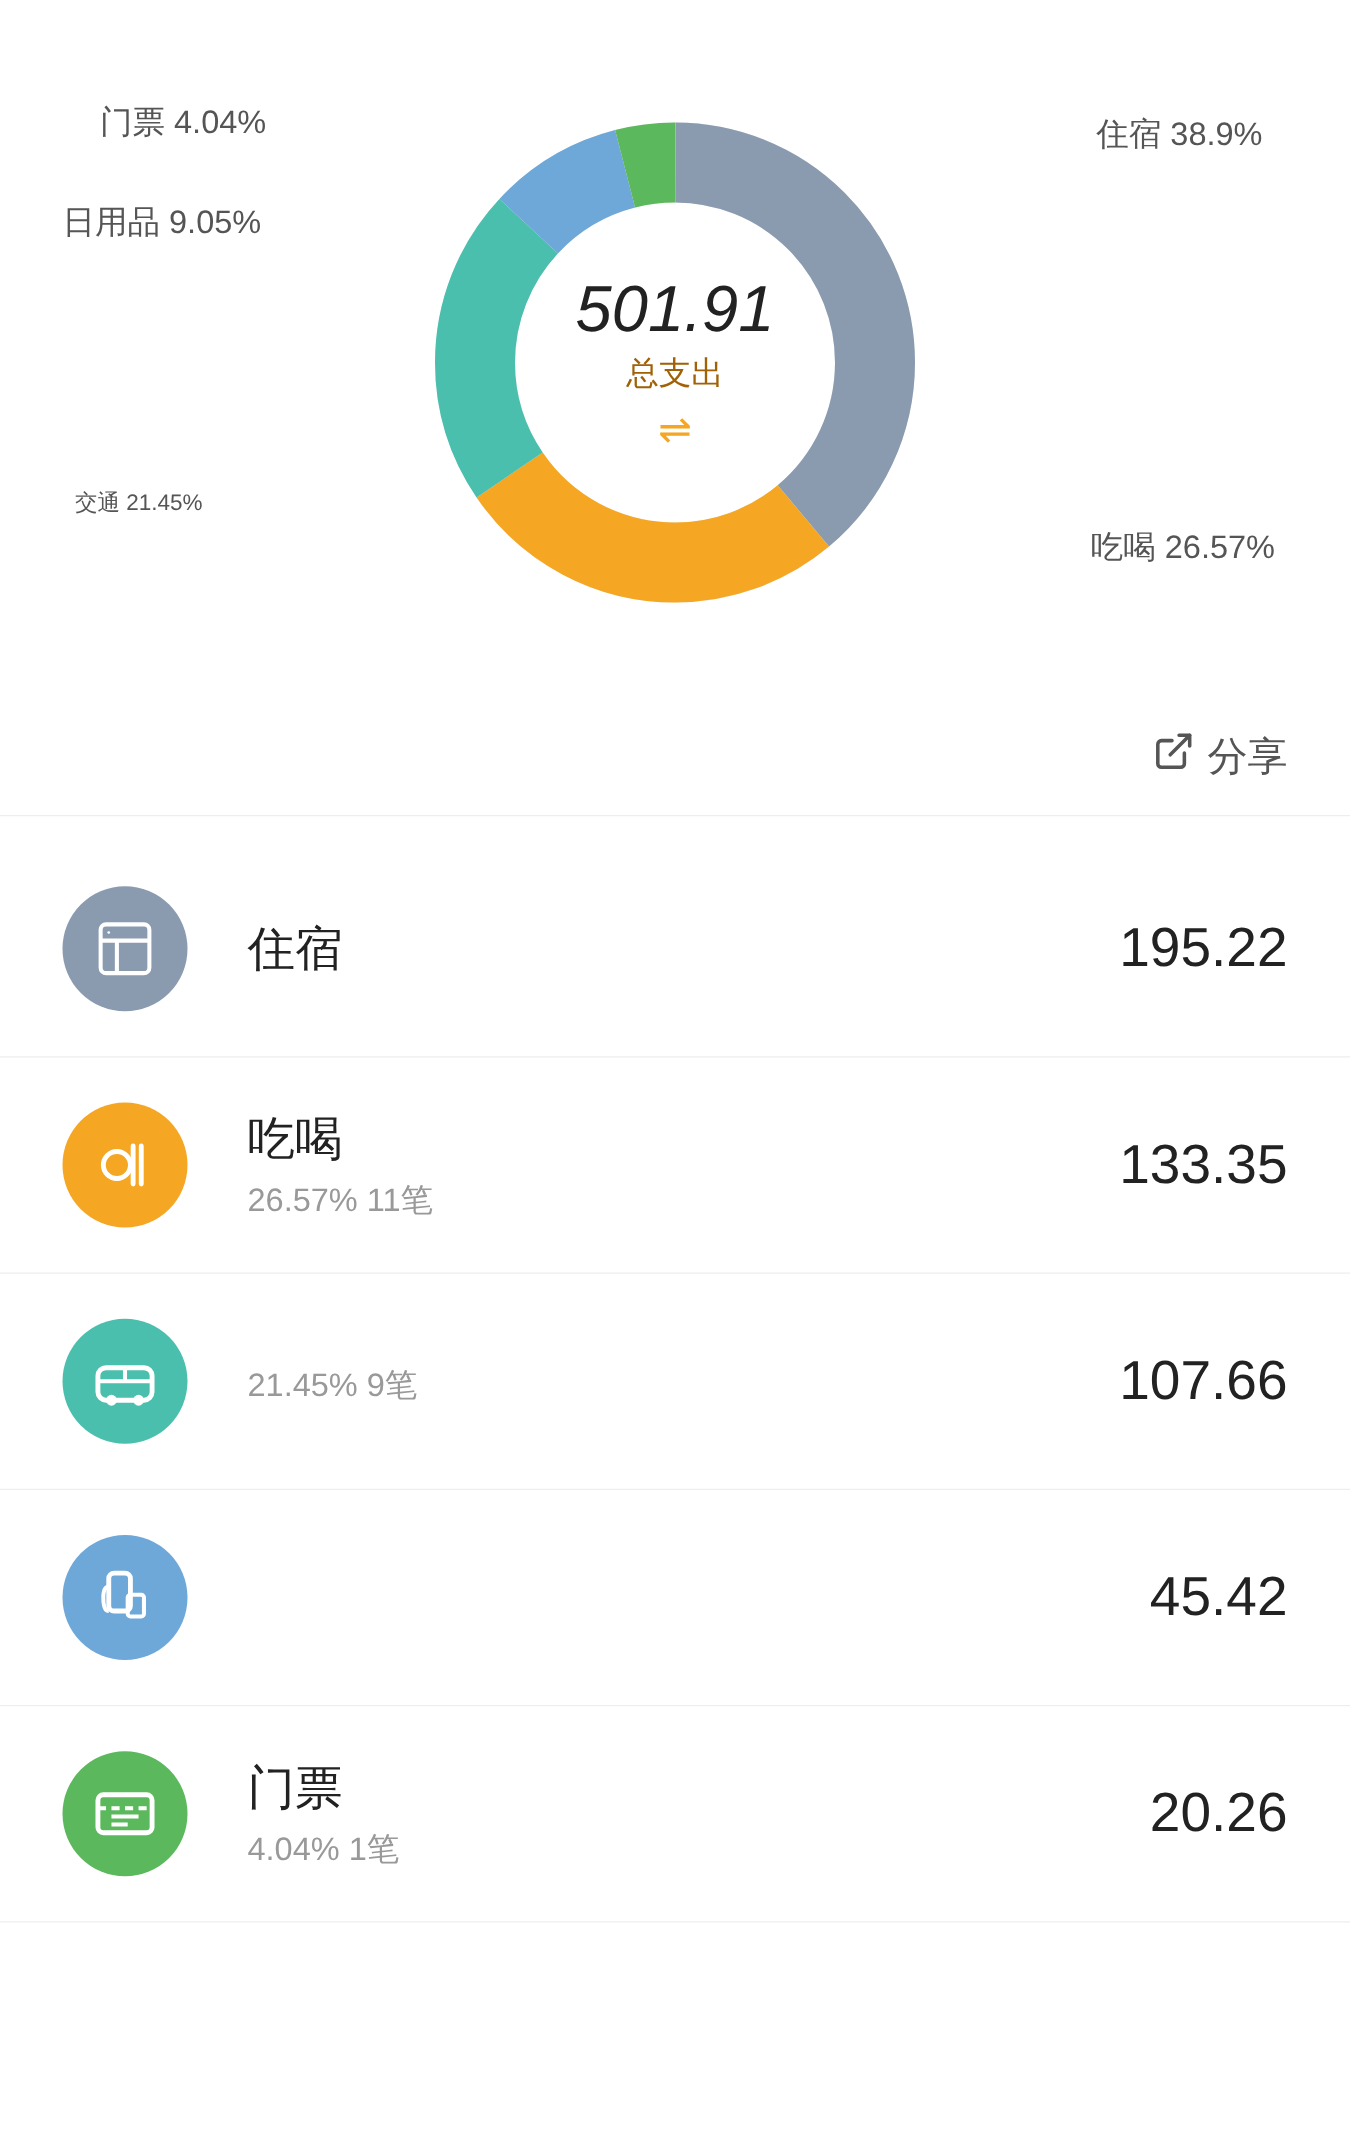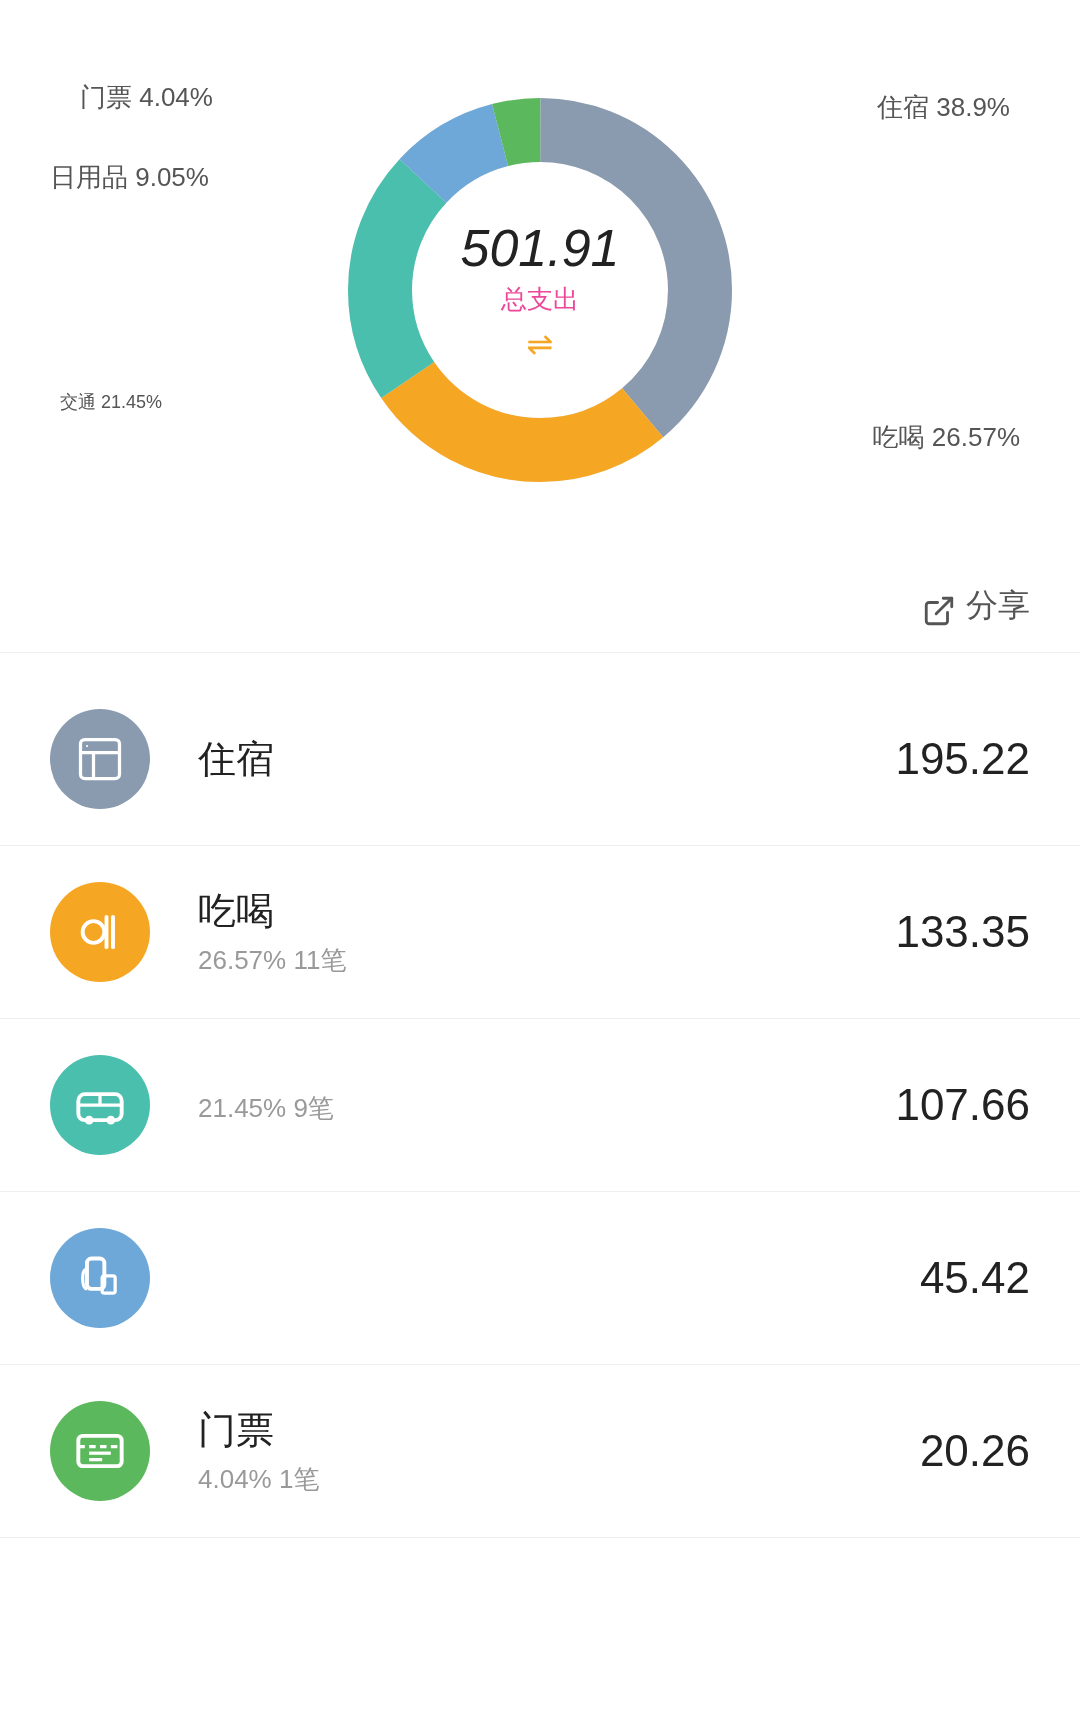--- a/index.html
+++ b/index.html
@@ -41,21 +41,21 @@
     .donut-amount {
       font-size: 52px;
       font-weight: 500;
       color: #222;
       display: block;
       font-style: italic;
     }
 
     .donut-label {
       font-size: 26px;
-      color: #ec4899;
+      color: #a16207;
       display: block;
       margin-top: 4px;
     }
 
     .donut-icon {
       font-size: 32px;
       color: #f5a623;
       display: block;
       margin-top: 8px;
     }
@@ -64,21 +64,21 @@
     .share-bar {
       display: flex;
       justify-content: flex-end;
       align-items: center;
       padding: 24px 50px;
       border-bottom: 1px solid #eee;
     }
 
     .share-btn {
       display: flex;
-      align-items: flex-end;
+      align-items: flex-start;
       gap: 10px;
       font-size: 32px;
       color: #555;
       cursor: pointer;
       background: none;
       border: none;
     }
 
     .share-icon-svg {
       width: 34px;

